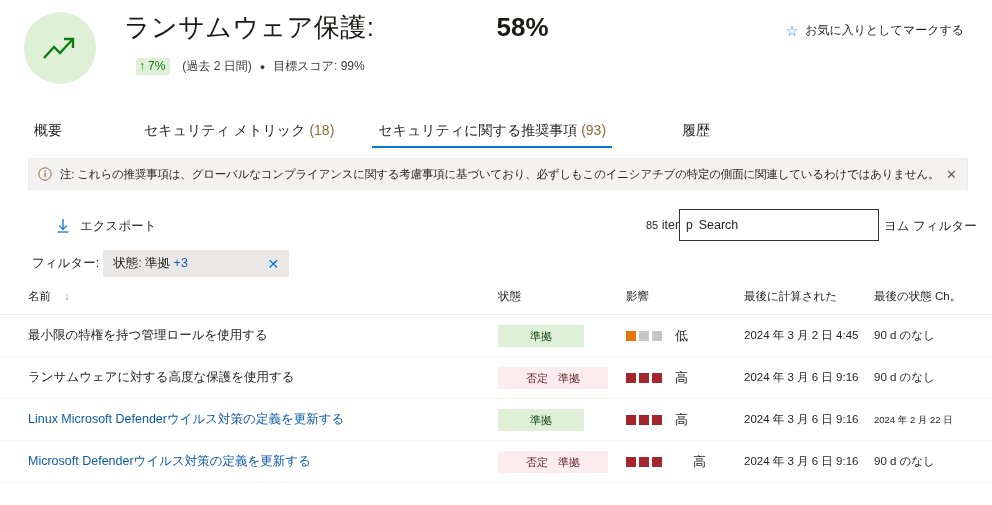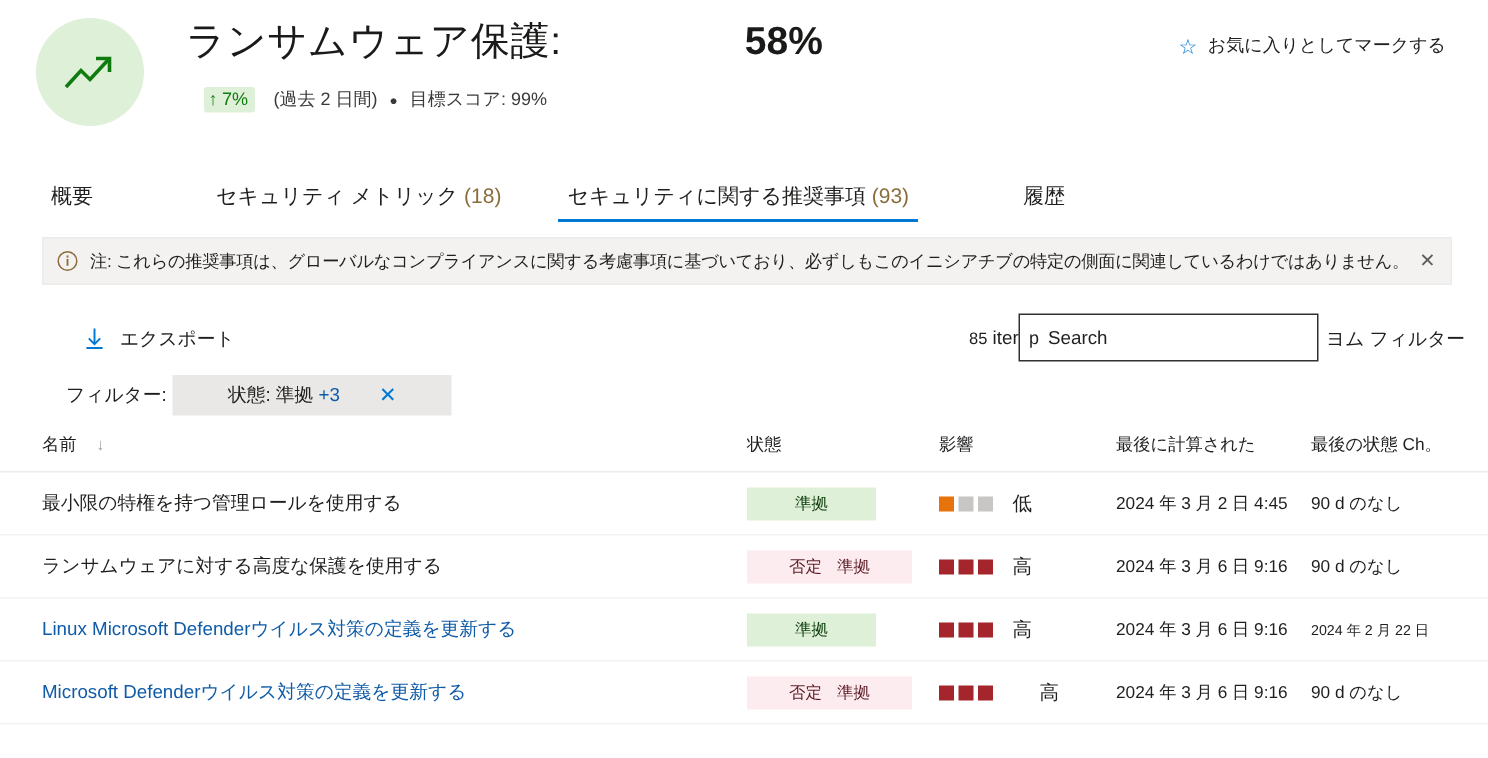--- a/index.html
+++ b/index.html
@@ -116,28 +116,28 @@
     font-family: inherit; font-size: 12.5px; color: #201f1e; background: transparent;
   }
   .search-input::placeholder { color: #201f1e; opacity: 1; }
   .filter-link {
     position: absolute; left: 884px; top: 12px;
     font-size: 12.5px; color: #201f1e; white-space: nowrap; cursor: pointer;
   }
 
   
   .filterrow {
-    display: flex; align-items: center; margin-top: 4px; padding-left: 44px;
+    display: flex; align-items: center; margin-top: 4px; padding-left: 32px;
     font-size: 12.5px; color: #201f1e;
   }
   .filter-label { margin-right: 4px; }
   .filter-chip {
     background: #e9e8e7; display: flex; align-items: center;
     padding: 5px 10px 5px 10px; gap: 8px; min-width: 186px;
-    justify-content: center;
+    justify-content: space-between;
   }
   .filter-chip .chip-text { font-size: 12.5px; color:#201f1e; }
   .filter-chip .chip-plus { color:#0f5ba7; }
   .filter-chip .chip-x { color: #0078d4; font-size: 14px; cursor: pointer; padding-left: 18px; }
 
   
   .tablewrap { margin-top: 12px; }
   table.grid { width: 100%; border-collapse: collapse; table-layout: fixed; }
   table.grid th {
     text-align: left; font-weight: 400; font-size: 11.5px; color: #201f1e;

